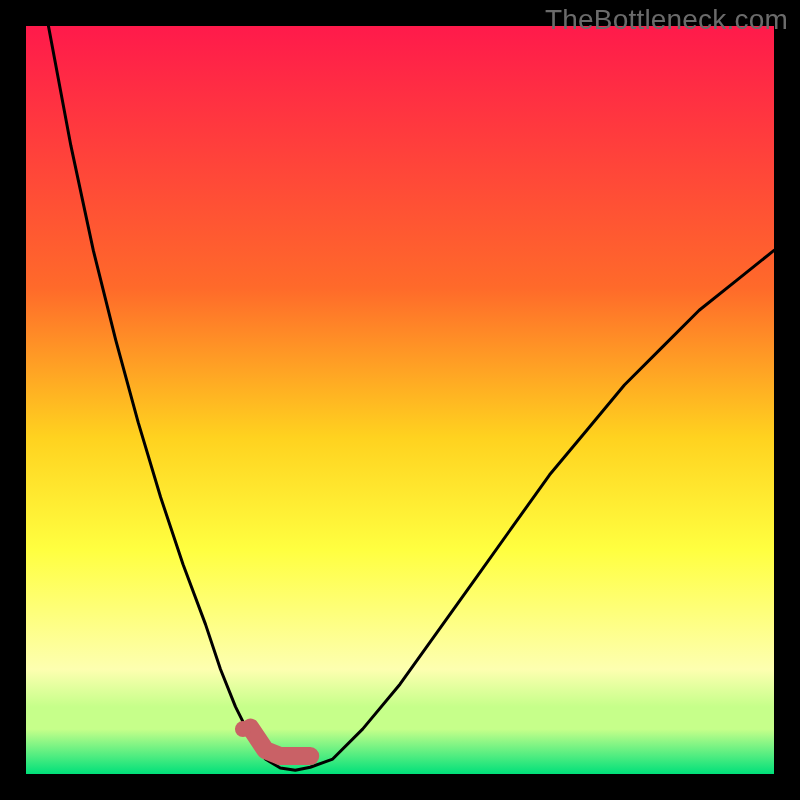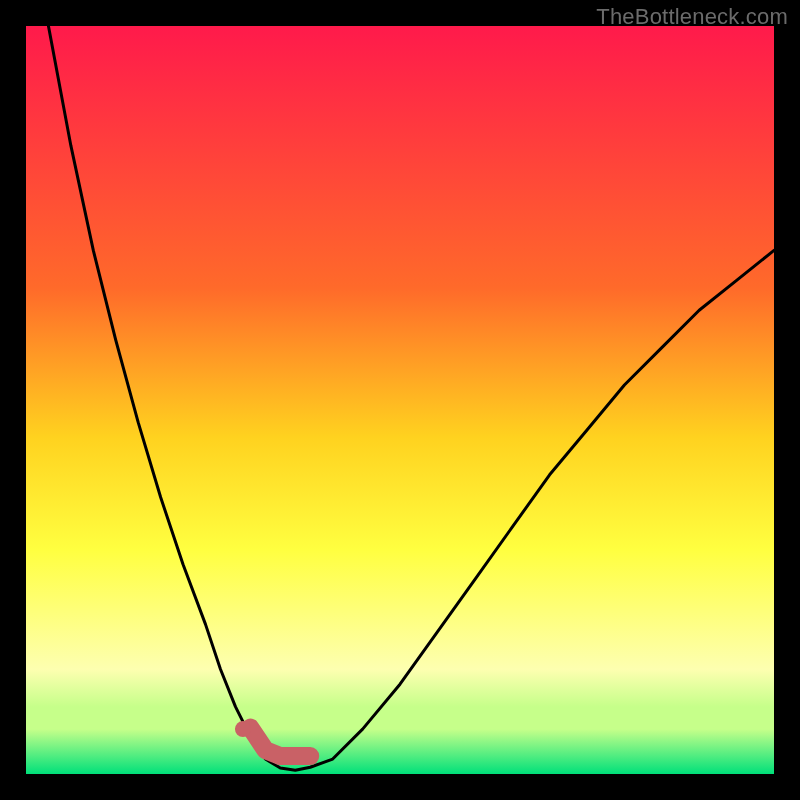--- a/index.html
+++ b/index.html
@@ -17,21 +17,21 @@
     top: 26px;
     width: 748px;
     height: 748px;
     overflow: hidden;
   }
   .watermark {
     position: absolute;
     top: 4px;
     right: 12px;
     color: #6b6b6b;
-    font-size: 22px;
+    font-size: 28px;
     font-weight: 500;
     letter-spacing: 0.2px;
     z-index: 10;
   }
   svg { display: block; }
 </style>
 </head>
 <body>
 
 <div class="watermark">TheBottleneck.com</div>

